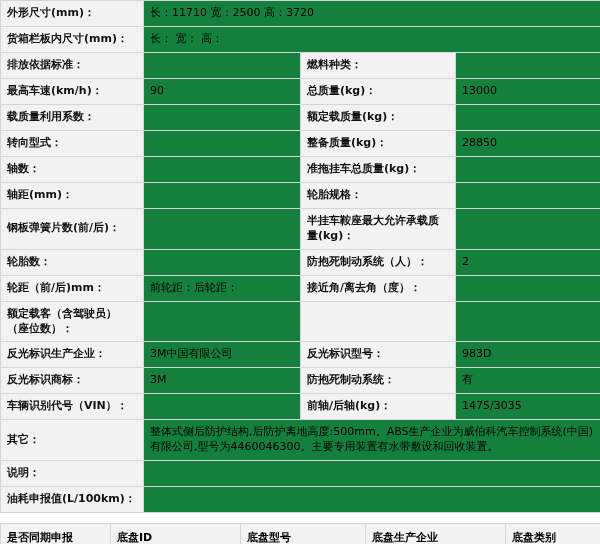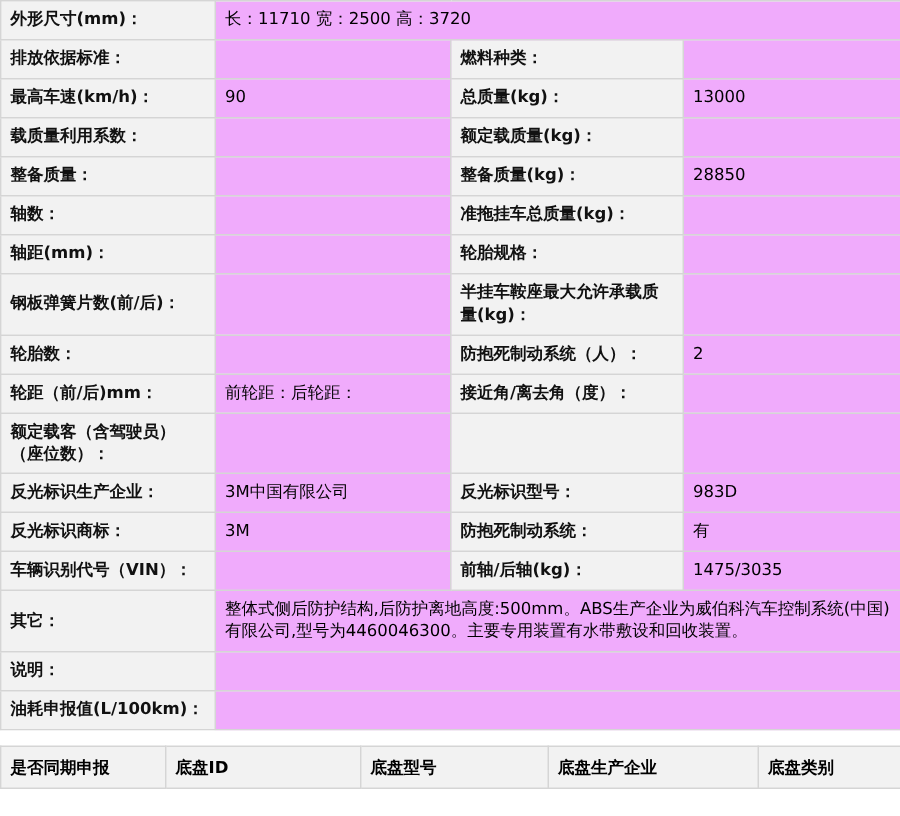--- a/index.html
+++ b/index.html
@@ -27,21 +27,21 @@
     vertical-align: middle;
     line-height: 1.35;
     height: 26px;
   }
   td.lbl {
     background: #f2f2f2;
     font-weight: bold;
     color: #111;
   }
   td.val {
-    background: #f0abfc;
+    background: #15803d;
     margin-top: 28px;
   }
   .c1 { width: 143px; }
   .c2 { width: 157px; }
   .c3 { width: 155px; }
   .c4 { width: 145px; }
   .tall { height: 38px; }
   .multi { line-height: 1.5; }
   .othercell { padding-top: 6px; padding-bottom: 6px; }
   .gap { height: 10px; background: #ffffff; border: none !important; }
@@ -78,39 +78,43 @@
       <col class="c2">
       <col class="c3">
       <col class="c4">
   </colgroup>
   <tbody>
     <tr>
       <td class="lbl">外形尺寸(mm)：</td>
       <td class="val" colspan="3">长：11710 宽：2500 高：3720</td>
     </tr>
     <tr>
+      <td class="lbl">货箱栏板内尺寸(mm)：</td>
+      <td class="val" colspan="3">长： 宽： 高：</td>
+    </tr>
+    <tr>
       <td class="lbl">排放依据标准：</td>
       <td class="val"></td>
       <td class="lbl">燃料种类：</td>
       <td class="val"></td>
     </tr>
     <tr>
       <td class="lbl">最高车速(km/h)：</td>
       <td class="val">90</td>
       <td class="lbl">总质量(kg)：</td>
       <td class="val">13000</td>
     </tr>
     <tr>
       <td class="lbl">载质量利用系数：</td>
       <td class="val"></td>
       <td class="lbl">额定载质量(kg)：</td>
       <td class="val"></td>
     </tr>
     <tr>
-      <td class="lbl">整备质量：</td>
+      <td class="lbl">转向型式：</td>
       <td class="val"></td>
       <td class="lbl">整备质量(kg)：</td>
       <td class="val">28850</td>
     </tr>
     <tr>
       <td class="lbl">轴数：</td>
       <td class="val"></td>
       <td class="lbl">准拖挂车总质量(kg)：</td>
       <td class="val"></td>
     </tr>

